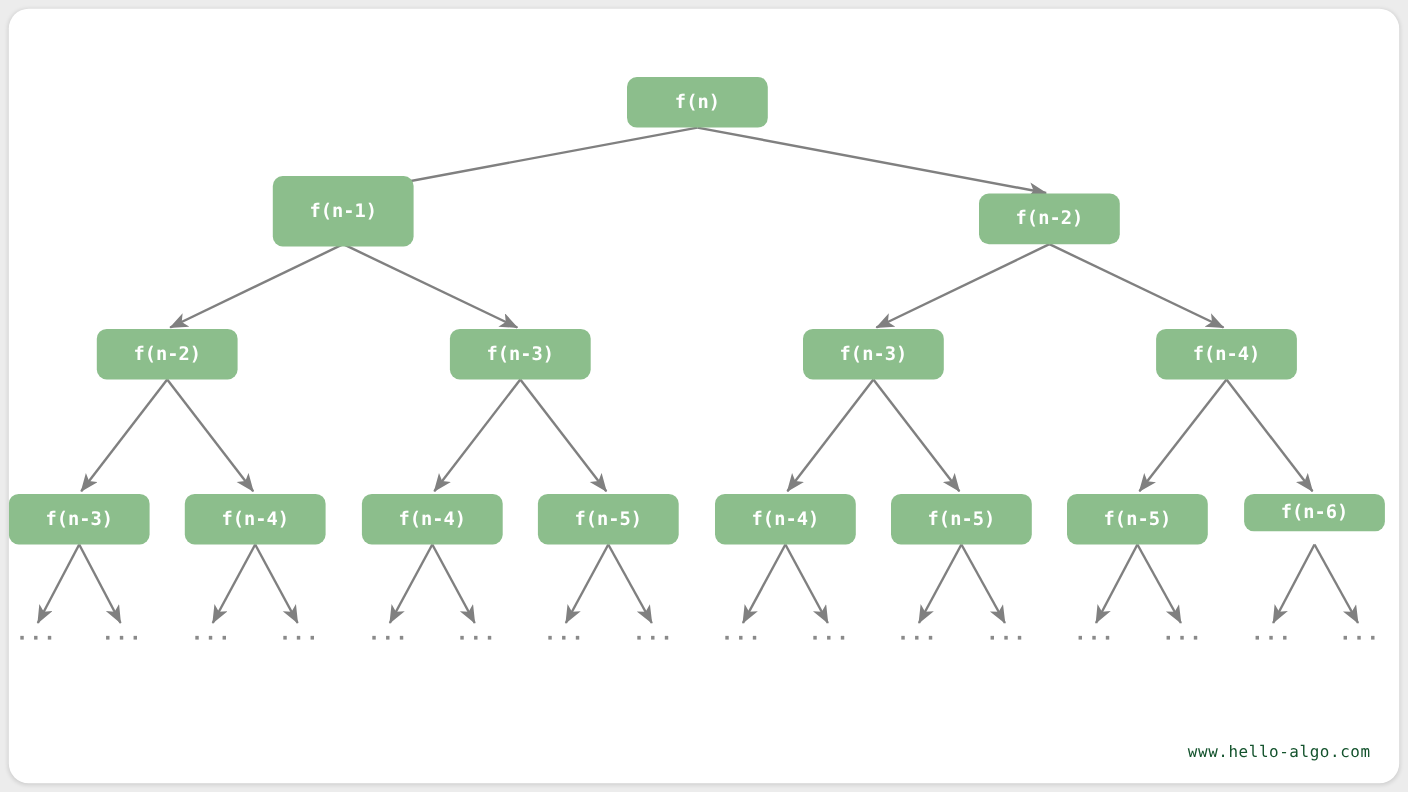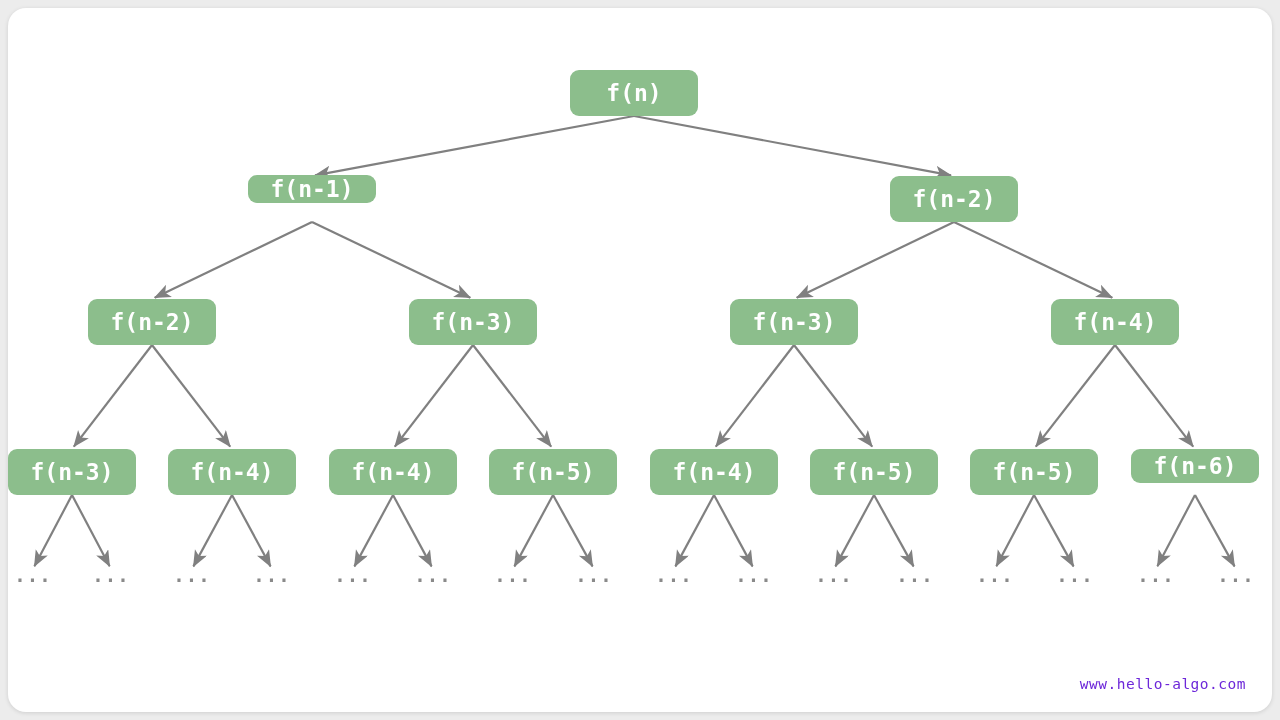--- a/index.html
+++ b/index.html
@@ -38,41 +38,41 @@
   .node {
     position: absolute;
     box-sizing: border-box;
     background: #8cbe8c;
     border-radius: 9px;
     color: #ffffff;
     display: flex;
     align-items: center;
     justify-content: center;
     font-family: "DejaVu Sans Mono", monospace;
-    font-size: 23px;
+    font-size: 17px;
     font-weight: bold;
     letter-spacing: 0px;
     white-space: nowrap;
     user-select: none;
   }
   .dots {
     position: absolute;
     color: #8a8a8a;
     font-family: "DejaVu Sans Mono", monospace;
     font-size: 19px;
     font-weight: bold;
     letter-spacing: 1px;
     transform: translate(-50%, -50%);
     user-select: none;
   }
   #watermark {
     position: absolute;
     right: 26px;
     bottom: 20px;
-    color: #6d28d9;
+    color: #14532d;
     font-family: "DejaVu Sans Mono", monospace;
     font-size: 14.5px;
     letter-spacing: 0.5px;
     user-select: none;
   }
 </style>
 </head>
 <body>
 
 <div id="card">
@@ -111,21 +111,21 @@
           <line x1="866" y1="487" x2="827.4265511030965" y2="558.3608804592716" stroke="#808080" stroke-width="2.2" marker-end="url(#arrowhead)"></line>
           <line x1="866" y1="487" x2="905.5460830393611" y2="558.3758571929931" stroke="#808080" stroke-width="2.2" marker-end="url(#arrowhead)"></line>
           <line x1="1026" y1="487" x2="988.3987172301623" y2="558.346023717128" stroke="#808080" stroke-width="2.2" marker-end="url(#arrowhead)"></line>
           <line x1="1026" y1="487" x2="1065.546083039361" y2="558.3758571929931" stroke="#808080" stroke-width="2.2" marker-end="url(#arrowhead)"></line>
           <line x1="1187" y1="487" x2="1149.3987172301622" y2="558.346023717128" stroke="#808080" stroke-width="2.2" marker-end="url(#arrowhead)"></line>
           <line x1="1187" y1="487" x2="1226.546083039361" y2="558.3758571929931" stroke="#808080" stroke-width="2.2" marker-end="url(#arrowhead)"></line>
         </g>
     </svg>
     <div id="node-layer">
         <div class="node" style="left: 562px; top: 62px; width: 128px; height: 46px;">f(n)</div>
-        <div class="node" style="left: 240px; top: 167px; width: 128px; height: 28px;">f(n-1)</div>
+        <div class="node" style="left: 240px; top: 152px; width: 128px; height: 64px;">f(n-1)</div>
         <div class="node" style="left: 882px; top: 168px; width: 128px; height: 46px;">f(n-2)</div>
         <div class="node" style="left: 80px; top: 291px; width: 128px; height: 46px;">f(n-2)</div>
         <div class="node" style="left: 401px; top: 291px; width: 128px; height: 46px;">f(n-3)</div>
         <div class="node" style="left: 722px; top: 291px; width: 128px; height: 46px;">f(n-3)</div>
         <div class="node" style="left: 1043px; top: 291px; width: 128px; height: 46px;">f(n-4)</div>
         <div class="node" style="left: 0px; top: 441px; width: 128px; height: 46px;">f(n-3)</div>
         <div class="node" style="left: 160px; top: 441px; width: 128px; height: 46px;">f(n-4)</div>
         <div class="node" style="left: 321px; top: 441px; width: 128px; height: 46px;">f(n-4)</div>
         <div class="node" style="left: 481px; top: 441px; width: 128px; height: 46px;">f(n-5)</div>
         <div class="node" style="left: 642px; top: 441px; width: 128px; height: 46px;">f(n-4)</div>

